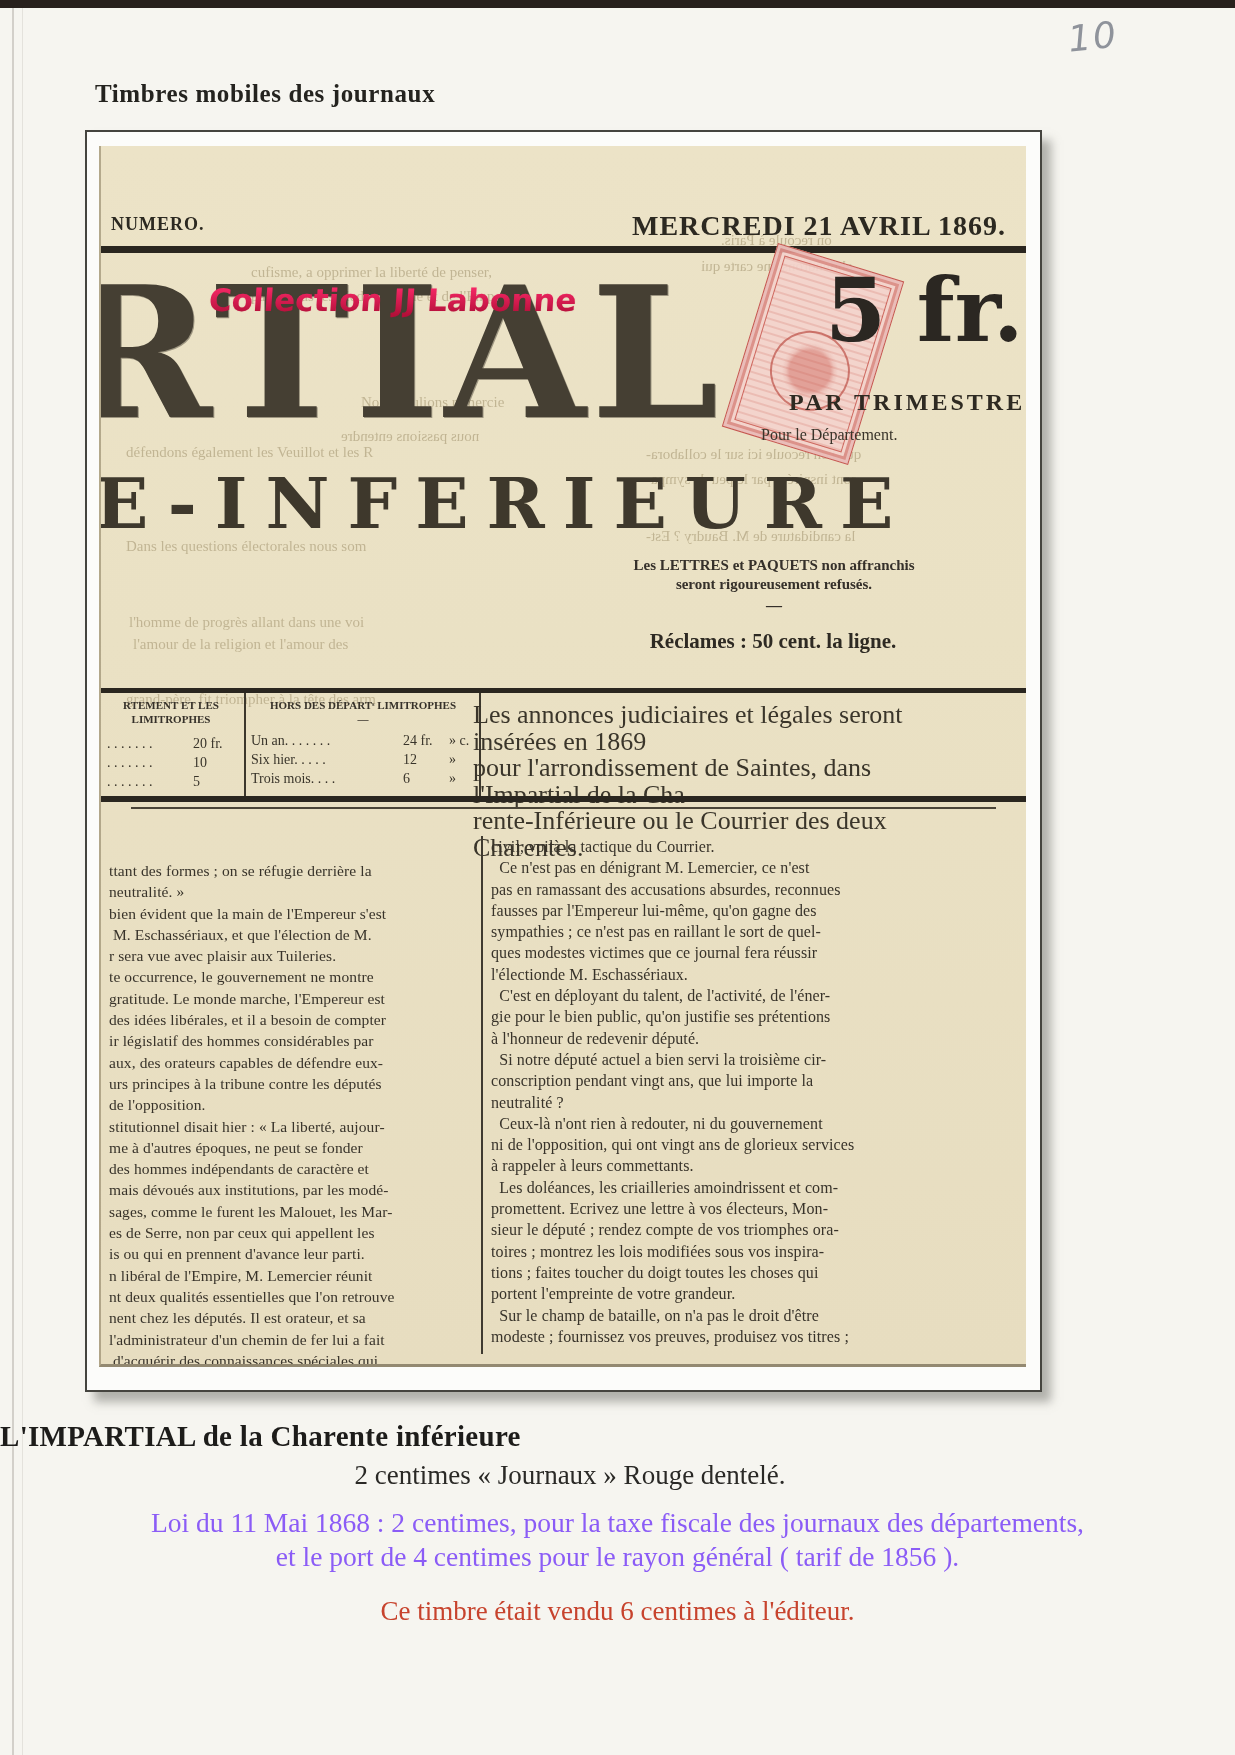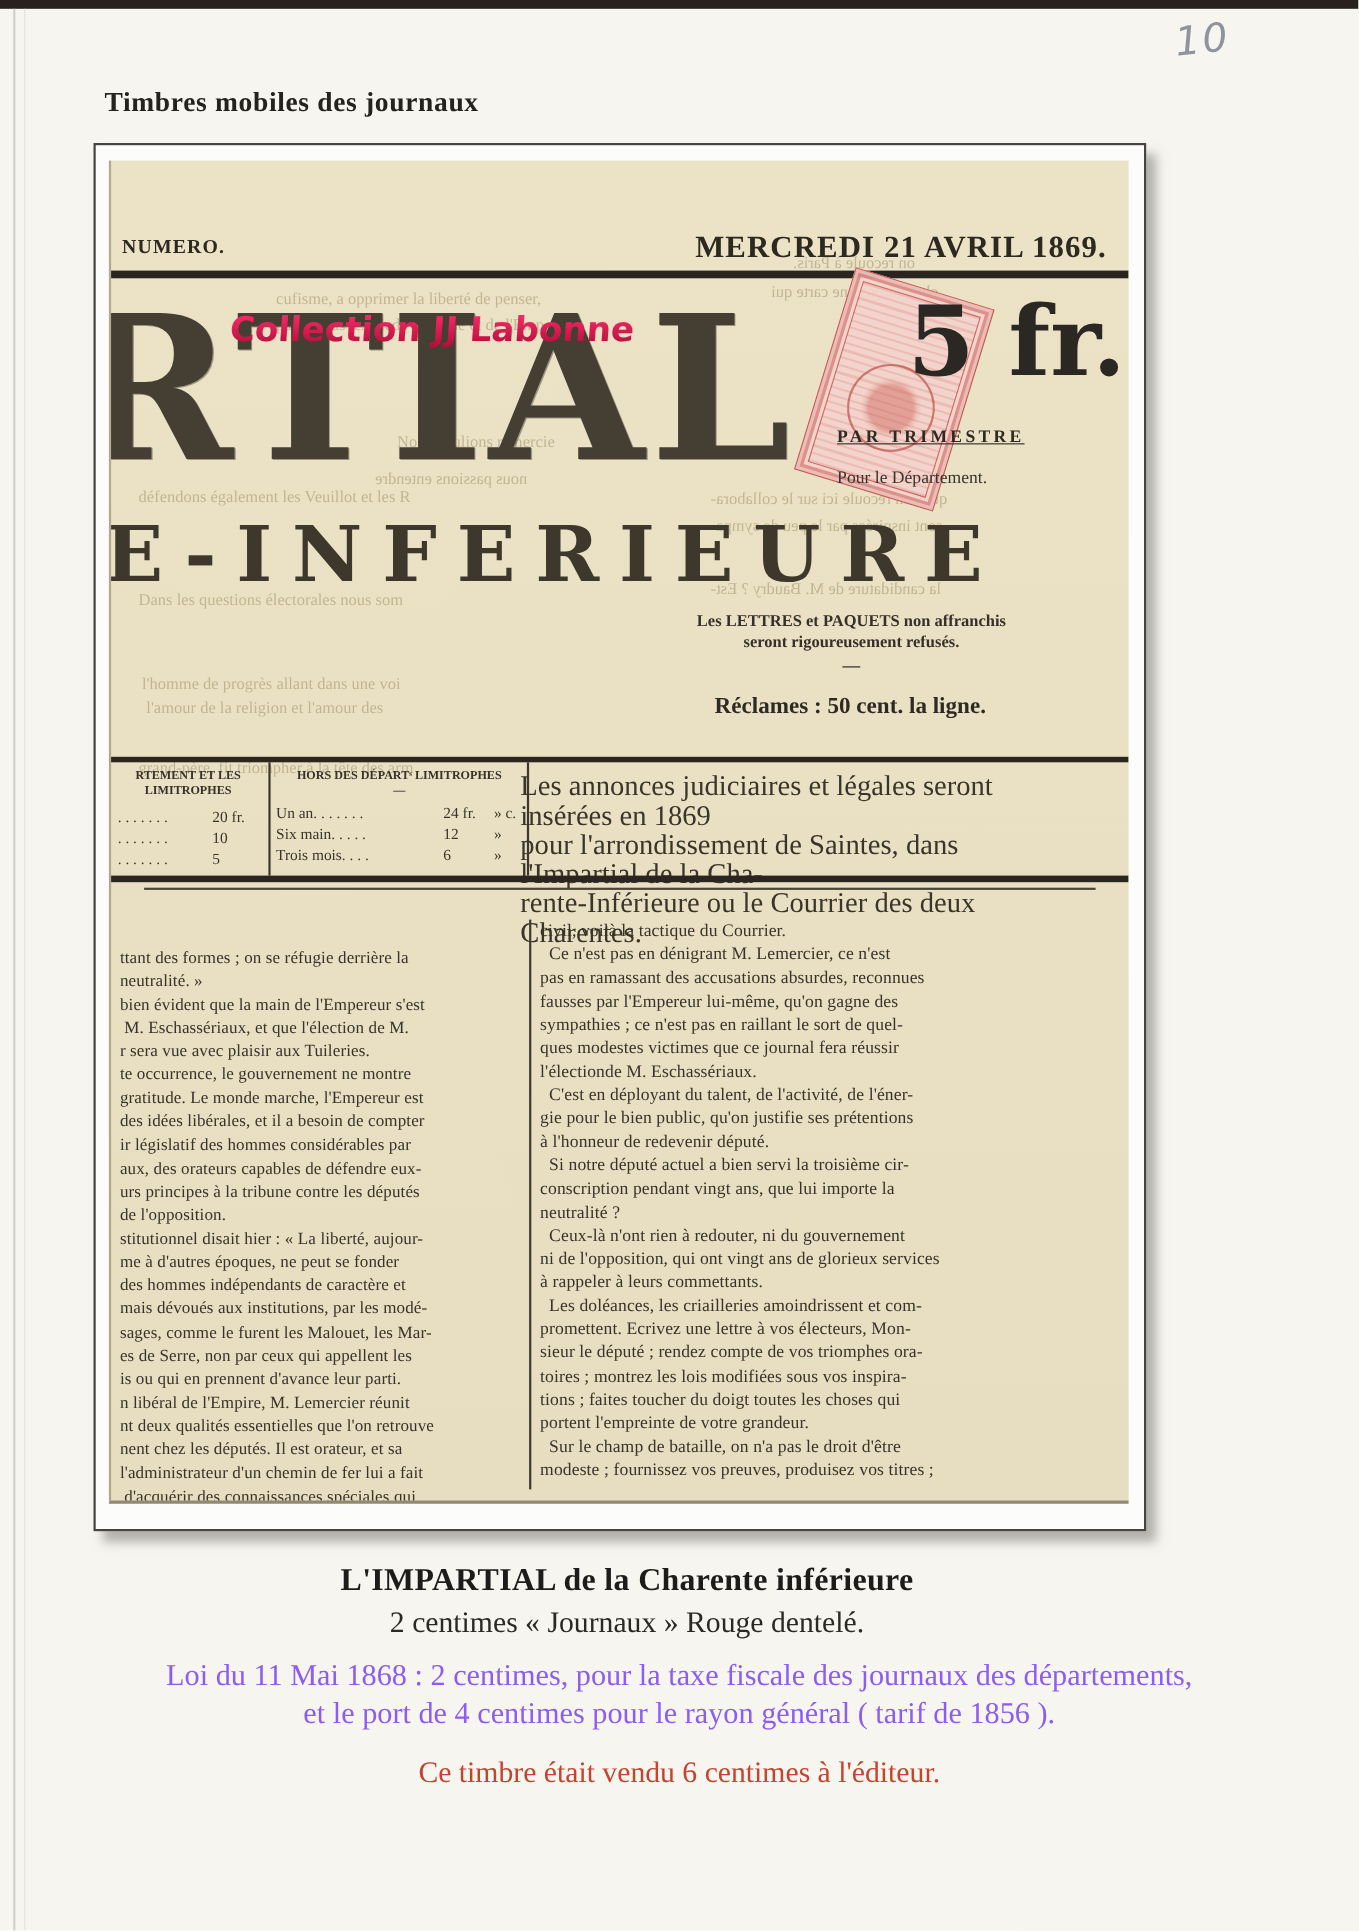--- a/index.html
+++ b/index.html
@@ -103,22 +103,22 @@
     border:2px solid rgba(185,70,62,.65);border-radius:50%;
     background:radial-gradient(circle, rgba(200,85,75,.4) 0 38%, rgba(200,85,75,.12) 45%, transparent 52%);
   }
 
   .price{
     position:absolute;left:724px;top:120px;z-index:3;
     font-family:"DejaVu Serif", serif;font-weight:bold;
     font-size:88px;line-height:1;color:#2b2722;white-space:nowrap;
   }
   .price-period{
-    position:absolute;left:660px;top:243px;z-index:3;
-    font-size:16px;font-weight:bold;letter-spacing:3px;color:#2e2a22;white-space:nowrap;text-decoration:underline;
+    position:absolute;left:688px;top:243px;z-index:3;
+    font-size:24px;font-weight:bold;letter-spacing:3px;color:#2e2a22;white-space:nowrap;
   }
   .price-note{
     position:absolute;left:660px;top:280px;z-index:3;
     font-size:16px;color:#39342a;white-space:nowrap;
   }
 
   .tagline{
     position:absolute;left:14px;top:404px;z-index:2;
     font-size:35px;font-weight:bold;color:#332f26;letter-spacing:1px;white-space:nowrap;
   }
@@ -165,21 +165,21 @@
     position:absolute;top:690px;z-index:2;white-space:pre-wrap;
     color:#38332a;letter-spacing:.1px;
   }
   .col-left{left:8px;width:366px;font-size:15.5px;line-height:21.3px;margin-top:24px;}
   .col-right{left:390px;width:436px;font-size:16px;line-height:21.3px;}
   .col-divider{position:absolute;left:380px;top:690px;width:2px;height:518px;background:#3f3a30;z-index:2;}
 
   
   .captions{position:absolute;left:0;top:0;width:1235px;}
   .cap-title{
-    position:absolute;left:0;top:1420px;width:1140px;text-align:center;
+    position:absolute;left:0;top:1420px;width:1140px;
     font-size:29px;font-weight:bold;color:#1d1c1a;letter-spacing:.3px;
   }
   .cap-sub{
     position:absolute;left:0;top:1460px;width:1140px;text-align:center;
     font-size:27px;color:#2a2926;
   }
   .cap-law{
     position:absolute;left:0;top:1506px;width:1235px;text-align:center;
     font-size:27.5px;line-height:34px;color:#8b5cf6;white-space:pre-wrap;
   }
@@ -263,21 +263,21 @@
           <span class="val">5</span>
         </div>
     </div>
     <div class="tariff-right-rows">
       <div class="trow">
           <span class="lbl">Un an. . . . . . .</span>
           <span class="val">24 fr.</span>
           <span class="suf">» c.</span>
         </div>
       <div class="trow">
-          <span class="lbl">Six main. . . . .</span>
+          <span class="lbl">Six hier. . . . .</span>
           <span class="val">12</span>
           <span class="suf">»</span>
         </div>
       <div class="trow">
           <span class="lbl">Trois mois. . . .</span>
           <span class="val">6</span>
           <span class="suf">»</span>
         </div>
     </div>
 

